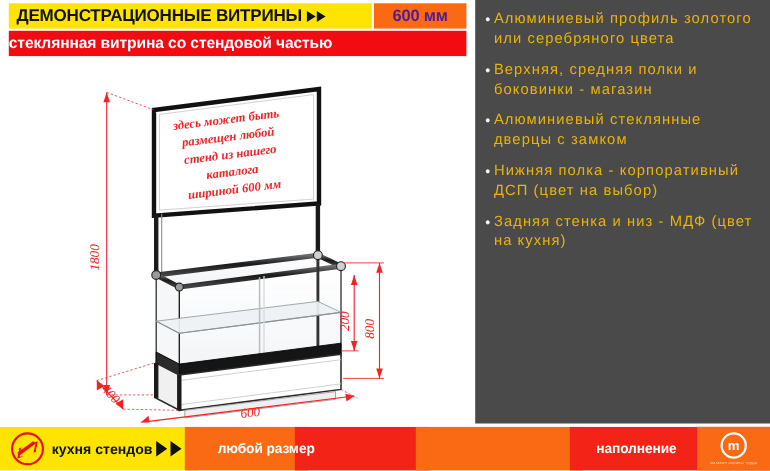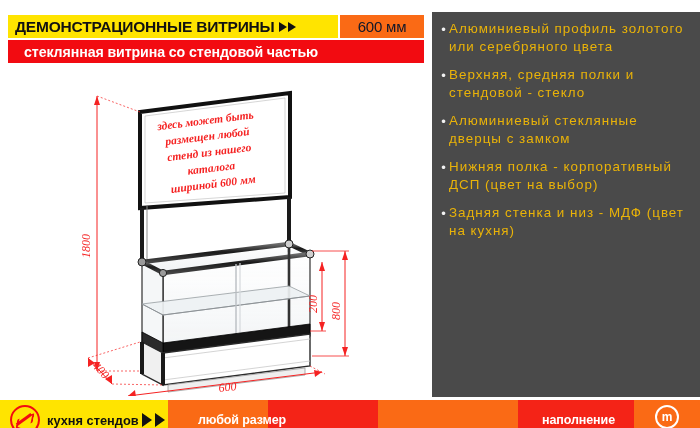--- a/index.html
+++ b/index.html
@@ -1,37 +1,37 @@
 <!DOCTYPE html>
 <html><head>
 <meta charset="utf-8">
 <style>
   html,body{margin:0;padding:0;background:#ffffff;}
   body{width:700px;height:428px;overflow:hidden;
        font-family:"Liberation Sans","DejaVu Sans",sans-serif;}
-  #root{position:relative;width:700px;height:320px;background:#ffffff;margin-top:12px;}
+  #root{position:relative;width:700px;height:320px;background:#ffffff;}
 
   
   #left-col{position:absolute;left:0;top:0;width:432px;height:385px;background:#fff;}
 
   .title-bar{position:absolute;left:8px;top:3px;width:330px;height:23px;
              background:#ffe400;display:flex;align-items:center;}
   .title-text{font-size:15.5px;font-weight:bold;color:#111;letter-spacing:-0.2px;
               padding-left:7px;white-space:nowrap;font-family:"Liberation Sans",sans-serif;}
   .title-arrows{display:flex;align-items:center;margin-left:3px;}
   .tri{width:0;height:0;border-top:5.5px solid transparent;border-bottom:5.5px solid transparent;
        border-left:8px solid #111;margin-left:1px;}
 
   .size-box{position:absolute;left:340px;top:3px;width:84px;height:23px;background:#fa6a15;
             display:flex;align-items:center;justify-content:center;}
-  .size-text{font-size:15px;font-weight:normal;color:#0f172a;letter-spacing:-0.2px;}
+  .size-text{font-size:15px;font-weight:bold;color:#4c1d95;letter-spacing:-0.2px;}
 
   .sub-bar{position:absolute;left:8px;top:28px;width:416px;height:23px;background:#f20b11;
            display:flex;align-items:center;}
-  .sub-text{font-size:14.2px;font-weight:bold;color:#fff;padding-left:16px;
+  .sub-text{font-size:14.2px;font-weight:bold;color:#fff;padding-left:0;
             letter-spacing:-0.1px;white-space:nowrap;}
 
   
   #drawing{position:absolute;left:0;top:54px;width:432px;height:330px;}
   #drawing svg{display:block;}
 
   .redtxt{fill:#f52222;font-family:"Liberation Serif","DejaVu Serif",serif;
           font-style:italic;font-weight:bold;}
   .dimtxt{fill:#f52222;font-family:"Liberation Serif",serif;font-style:italic;
           font-size:12px;font-weight:normal;}
@@ -219,21 +219,21 @@
     </div>
   </div>
 
   <div id="right-panel">
     <div class="bullet-row">
       <span class="bullet-dot">•</span>
       <span class="bullet-text spaced">Алюминиевый профиль золотого или серебряного цвета</span>
     </div>
     <div class="bullet-row">
       <span class="bullet-dot">•</span>
-      <span class="bullet-text spaced">Верхняя, средняя полки и стендовой - стекло</span>
+      <span class="bullet-text spaced">Верхняя, средняя полки и боковинки - магазин</span>
     </div>
     <div class="bullet-row">
       <span class="bullet-dot">•</span>
       <span class="bullet-text spaced">Алюминиевый стеклянные дверцы с замком</span>
     </div>
     <div class="bullet-row">
       <span class="bullet-dot">•</span>
       <span class="bullet-text spaced">Нижняя полка - корпоративный ДСП (цвет на выбор)</span>
     </div>
     <div class="bullet-row">

